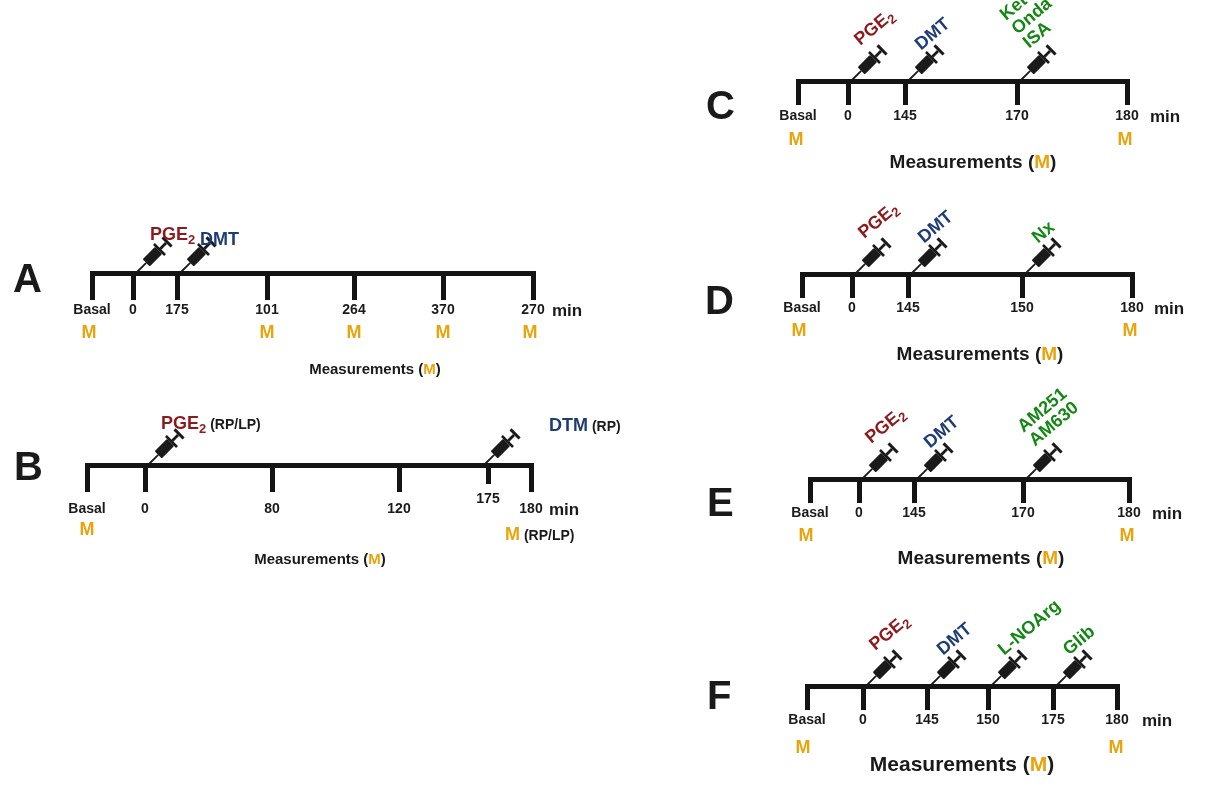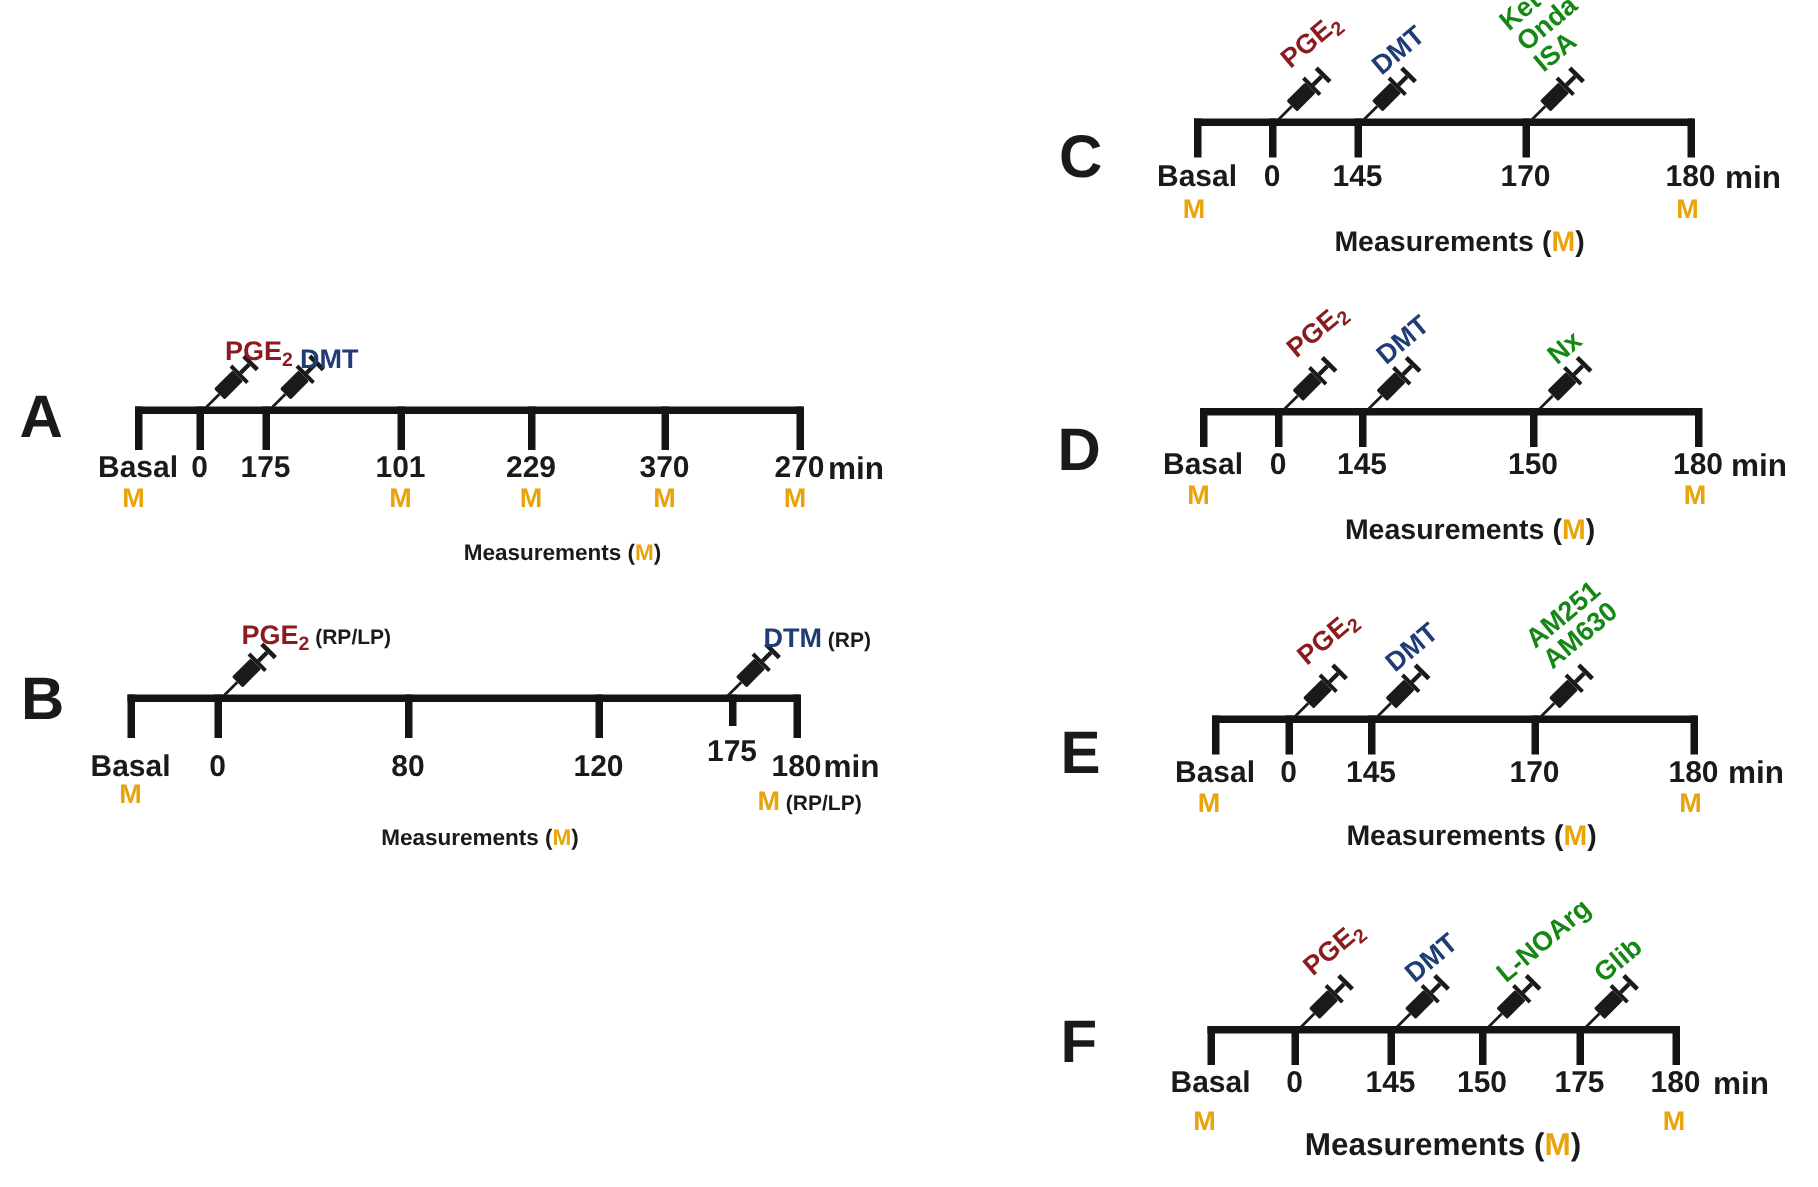--- a/index.html
+++ b/index.html
@@ -2,22 +2,22 @@
 <html><head>
 <meta charset="utf-8">
 <style>
   html,body{margin:0;padding:0;background:#ffffff;}
   body{font-family:"Liberation Sans",sans-serif;font-weight:bold;color:#1A1A1A;}
   .figure{position:relative;width:1212px;height:791px;background:#ffffff;overflow:hidden;}
   .abs{position:absolute;}
   .pletter{font-size:40px;line-height:1;letter-spacing:0;}
   .bar{background:#141414;height:5px;}
   .tick{background:#141414;width:5px;}
-  .tlabel{font-size:20px;text-align:center;line-height:1.05;white-space:nowrap;}
-  .unit{font-size:21px;line-height:1.05;}
+  .tlabel{font-size:14px;text-align:center;line-height:1.05;white-space:nowrap;}
+  .unit{font-size:17px;line-height:1.05;}
   .mmark{font-size:18px;line-height:1.05;}
   .druglabel{font-size:18px;line-height:18px;}
   .druglabel .line{white-space:nowrap;line-height:18px;}
   .rot{transform:rotate(-40deg) translateY(-100%);transform-origin:0 0;}
   .syr{width:48px;height:20px;transform:rotate(-45deg);transform-origin:0px 10px;}
   .caption{white-space:nowrap;transform:translateX(-50%);line-height:1.1;}
 </style>
 </head>
 <body>
 
@@ -27,21 +27,21 @@
       <div class="abs bar" style="left: 90px; top: 271px; width: 445px;"></div>
       <div class="abs tick" style="left: 90px; top: 271px; width: 5px; height: 29px;"></div>
       <div class="abs tlabel" style="left: 47px; top: 302px; width: 90px;">Basal</div>
       <div class="abs tick" style="left: 131px; top: 271px; width: 5px; height: 29px;"></div>
       <div class="abs tlabel" style="left: 88px; top: 302px; width: 90px;">0</div>
       <div class="abs tick" style="left: 175px; top: 271px; width: 5px; height: 29px;"></div>
       <div class="abs tlabel" style="left: 132px; top: 302px; width: 90px;">175</div>
       <div class="abs tick" style="left: 265px; top: 271px; width: 5px; height: 29px;"></div>
       <div class="abs tlabel" style="left: 222px; top: 302px; width: 90px;">101</div>
       <div class="abs tick" style="left: 352px; top: 271px; width: 5px; height: 29px;"></div>
-      <div class="abs tlabel" style="left: 309px; top: 302px; width: 90px;">229</div>
+      <div class="abs tlabel" style="left: 309px; top: 302px; width: 90px;">264</div>
       <div class="abs tick" style="left: 441px; top: 271px; width: 5px; height: 29px;"></div>
       <div class="abs tlabel" style="left: 398px; top: 302px; width: 90px;">370</div>
       <div class="abs tick" style="left: 531px; top: 271px; width: 5px; height: 29px;"></div>
       <div class="abs tlabel" style="left: 488px; top: 302px; width: 90px;">270</div>
       <div class="abs unit" style="left: 552px; top: 302px;">min</div>
       <div class="abs mmark" style="left: 44px; top: 323px; width: 90px; text-align: center; color: rgb(233, 163, 11);">M</div>
       <div class="abs mmark" style="left: 222px; top: 323px; width: 90px; text-align: center; color: rgb(233, 163, 11);">M</div>
       <div class="abs mmark" style="left: 309px; top: 323px; width: 90px; text-align: center; color: rgb(233, 163, 11);">M</div>
       <div class="abs mmark" style="left: 398px; top: 323px; width: 90px; text-align: center; color: rgb(233, 163, 11);">M</div>
       <div class="abs mmark" style="left: 485px; top: 323px; width: 90px; text-align: center; color: rgb(233, 163, 11);">M</div>
@@ -96,21 +96,21 @@
         <div class="line"><span style="color: rgb(139, 27, 30);">PGE</span><span style="color: rgb(139, 27, 30); font-size: 13px; vertical-align: -4px;">2</span><span style="color: rgb(26, 26, 26); font-size: 14px;"> (RP/LP)</span></div>
       </div>
       <div class="abs syr" style="left: 485px; top: 454px; width: 48px; height: 20px;"><svg width="48" height="20" viewBox="0 0 48 20">
           <line x1="0" y1="10" x2="13" y2="10" stroke="#1A1A1A" stroke-width="1.8"></line>
           <rect x="13" y="5" width="17.5" height="10" rx="1" fill="#1A1A1A"></rect>
           <rect x="30.5" y="2.2" width="2.6" height="15.6" fill="#1A1A1A"></rect>
           <rect x="33" y="8.6" width="8" height="2.8" fill="#1A1A1A"></rect>
           <rect x="41" y="3.6" width="3" height="12.8" fill="#1A1A1A"></rect>
         </svg></div>
       <div class="abs druglabel" style="left: 509px; top: 416px;">
-        <div class="line"><span style="color: rgb(31, 60, 116);">DTM</span><span style="color: rgb(26, 26, 26); font-size: 14px;"> (RP)</span></div>
+        <div class="line"><span style="color: rgb(31, 60, 116); margin-left: 40px;">DTM</span><span style="color: rgb(26, 26, 26); font-size: 14px;"> (RP)</span></div>
       </div>
       <div class="abs caption" style="left: 320px; top: 551px; font-size: 15px;"><span style="color: rgb(26, 26, 26);">Measurements (</span><span style="color: rgb(233, 163, 11);">M</span><span style="color: rgb(26, 26, 26);">)</span></div>
     </div>
     <div class="abs panel" style="left: 0px; top: 0px;">
       <div class="abs pletter" style="left: 706px; top: 85px;">C</div>
       <div class="abs bar" style="left: 796px; top: 79px; width: 333px;"></div>
       <div class="abs tick" style="left: 796px; top: 79px; width: 5px; height: 26px;"></div>
       <div class="abs tlabel" style="left: 753px; top: 108px; width: 90px;">Basal</div>
       <div class="abs tick" style="left: 846px; top: 79px; width: 5px; height: 26px;"></div>
       <div class="abs tlabel" style="left: 803px; top: 108px; width: 90px;">0</div>

